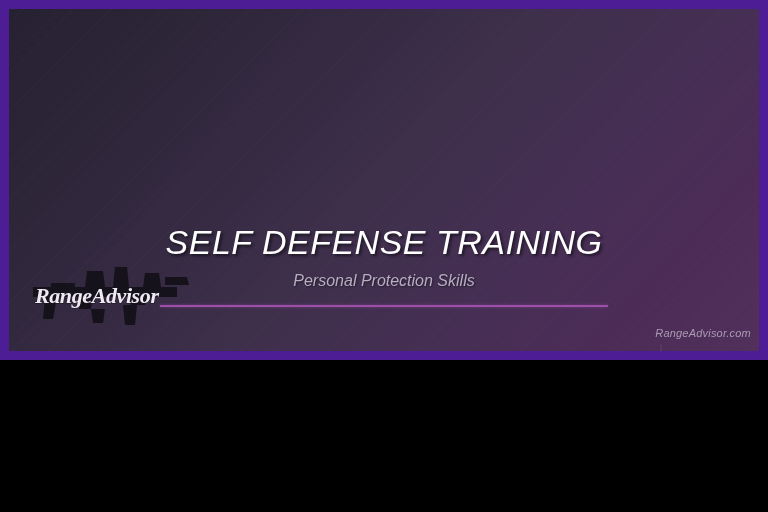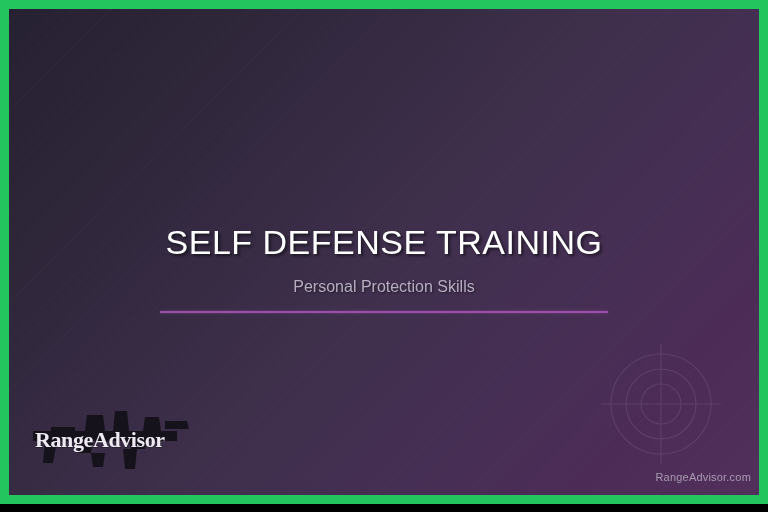--- a/index.html
+++ b/index.html
@@ -11,24 +11,25 @@
     width: 768px;
     height: 512px;
     overflow: hidden;
     font-family: "Liberation Sans", sans-serif;
   }
 
   
   #slide {
     position: relative;
     width: 768px;
-    height: 504px;
+    height: 360px;
     box-sizing: border-box;
-    background: #22c55e;            
+    background: #4c1d95;            
     overflow: hidden;
+    font-style: italic;
   }
 
   
   #canvas {
     position: absolute;
     left: 9px;
     top: 9px;
     right: 9px;
     bottom: 9px;
     background: linear-gradient(132deg,
@@ -76,21 +77,21 @@
     margin: 0;
     font-size: 34px;
     font-weight: normal;
     letter-spacing: 0.5px;
     color: #ffffff;
     text-shadow: 2px 2px 3px rgba(0,0,0,0.55);
     line-height: 42px;
     white-space: nowrap;
   }
   #subtitle {
-    margin: 6px;
+    margin: 0;
     padding-top: 8px;
     font-size: 16px;
     font-weight: normal;
     color: #b7aec2;
     text-shadow: 1px 1px 2px rgba(0,0,0,0.45);
     line-height: 20px;
     white-space: nowrap;
   }
   #divider {
     width: 448px;

